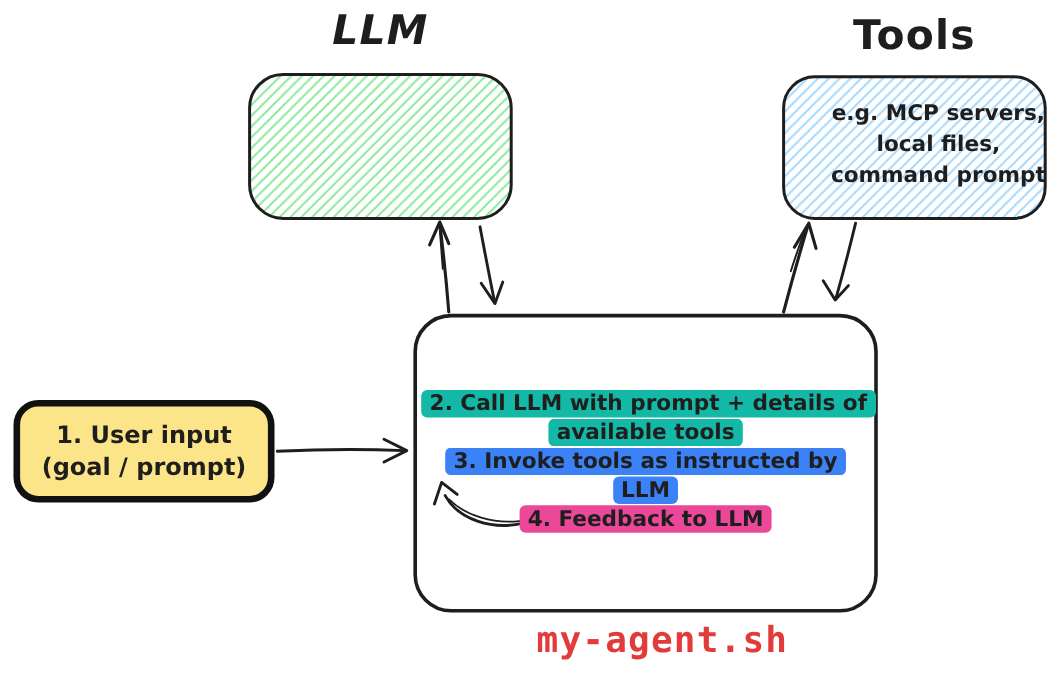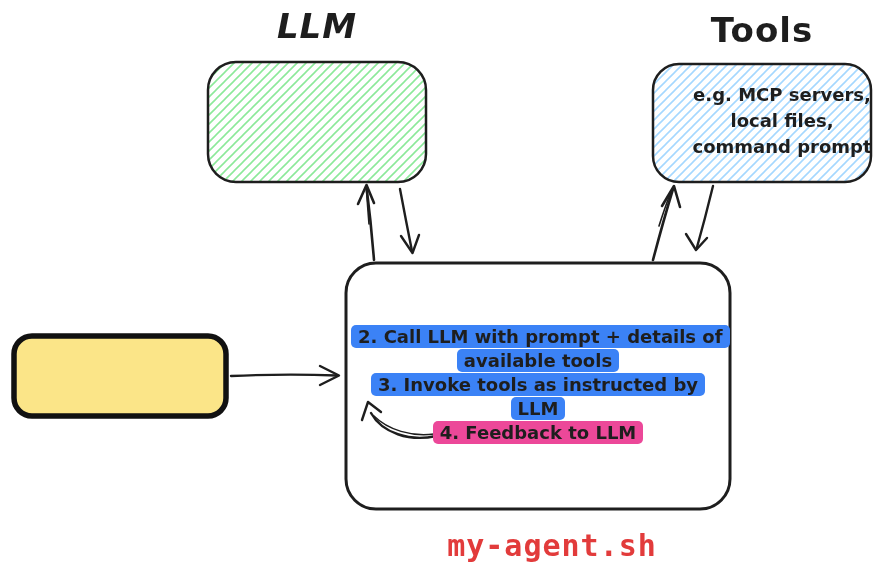--- a/index.html
+++ b/index.html
@@ -122,28 +122,32 @@
     </g>
   </svg>
 
   <div class="abs center box-title" style="left:653px; top:10px; width:218px;">Tools</div>
 
   <div class="abs center box-title" style="left:208px; top:6px; width:218px; font-style:italic;">LLM</div>
 
 
   <div class="abs center box-label" style="left:680px; top:82px; width:204px;">e.g. MCP servers, local files, command prompt</div>
 
+  <div class="abs center" style="left:14px; top:349px; width:212px;">
+    <div class="user-line">1. User input</div>
+    <div class="user-line">(goal / prompt)</div>
+  </div>
 
   <div class="abs center steps" style="left:351px; top:325px; width:374px;">
     <div class="step">
-      <span class="hl" style="background-color: #3b82f6;">2. Call LLM with prompt + details of available tools</span>
+      <span class="hl" style="background-color: #14b8a6;">2. Call LLM with prompt + details of available tools</span>
     </div>
     <div class="step">
       <span class="hl" style="background-color: #3b82f6;">3. Invoke tools as instructed by LLM</span>
     </div>
     <div class="step">
       <span class="hl" style="background-color: #ec4899;">4. Feedback to LLM</span>
     </div>
   </div>
 
-  <div class="abs center caption" style="left: 360px; top: 528px; width: 384px; color: rgb(226, 59, 59); text-align: center;">my-agent.sh</div>
+  <div class="abs center caption" style="left: 360px; top: 516px; width: 384px; color: rgb(226, 59, 59); text-align: center;">my-agent.sh</div>
 
 </div>
 
 </body></html>

